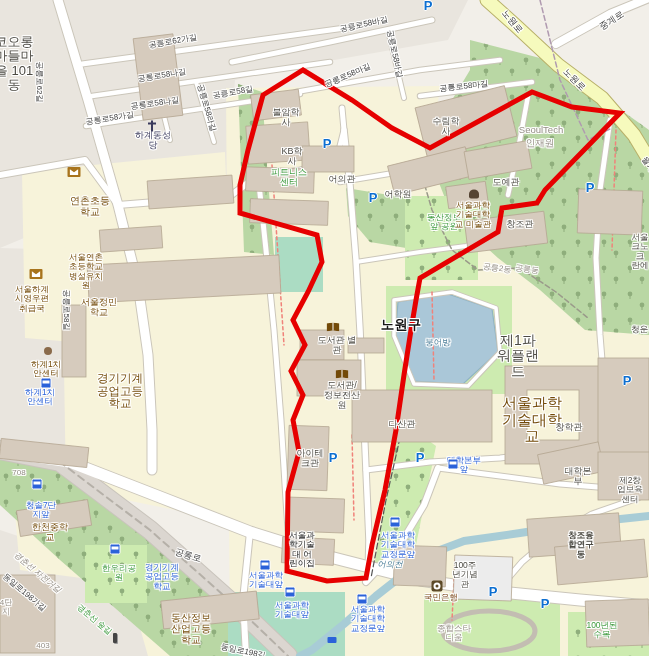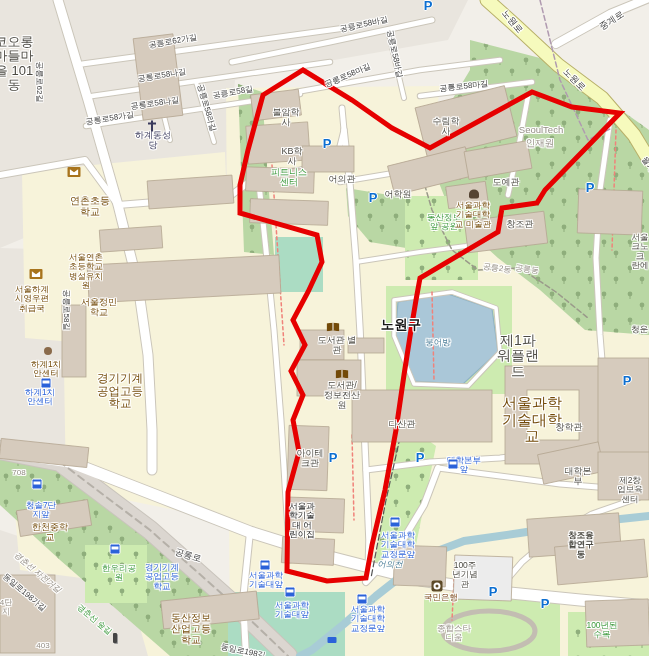--- a/index.html
+++ b/index.html
@@ -276,21 +276,21 @@
       <div class="lbl" style="left: 401px; top: 325px; font-size: 13.5px; color: rgb(21, 21, 21); transform: translate(-50%, -50%) rotate(0deg); font-weight: bold;">노원구</div>
       <div class="lbl" style="left: 438px; top: 343px; font-size: 8.5px; color: rgb(77, 127, 153); transform: translate(-50%, -50%) rotate(0deg);">붕어방</div>
       <div class="lbl" style="left: 337px; top: 346px; font-size: 9px; color: rgb(76, 74, 67); transform: translate(-50%, -50%) rotate(0deg);">도서관 별
 관</div>
       <div class="lbl" style="left: 342px; top: 396px; font-size: 9px; color: rgb(76, 74, 67); transform: translate(-50%, -50%) rotate(0deg);">도서관/
 정보전산
 원</div>
       <div class="lbl" style="left: 402px; top: 425px; font-size: 9px; color: rgb(76, 74, 67); transform: translate(-50%, -50%) rotate(0deg);">다산관</div>
       <div class="lbl" style="left: 310px; top: 459px; font-size: 9px; color: rgb(76, 74, 67); transform: translate(-50%, -50%) rotate(0deg);">아이테
 크관</div>
-      <div class="lbl" style="left: 302px; top: 521px; font-size: 8.5px; color: rgb(21, 21, 21); transform: translate(-50%, -50%) rotate(0deg);">서울과
+      <div class="lbl" style="left: 302px; top: 550px; font-size: 8.5px; color: rgb(21, 21, 21); transform: translate(-50%, -50%) rotate(0deg);">서울과
 학기술
 대 어
 린이집</div>
       <div class="lbl" style="left: 532px; top: 420px; font-size: 15px; color: rgb(115, 74, 8); transform: translate(-50%, -50%) rotate(0deg);">서울과학
 기술대학
 교</div>
       <div class="lbl" style="left: 569px; top: 428px; font-size: 9px; color: rgb(76, 74, 67); transform: translate(-50%, -50%) rotate(0deg);">창학관</div>
       <div class="lbl" style="left: 518px; top: 324px; font-size: 14px; color: rgb(76, 74, 67); transform: translate(-50%, -50%) rotate(0deg); margin-top: 32px;">제1파
 워플랜
 드</div>

